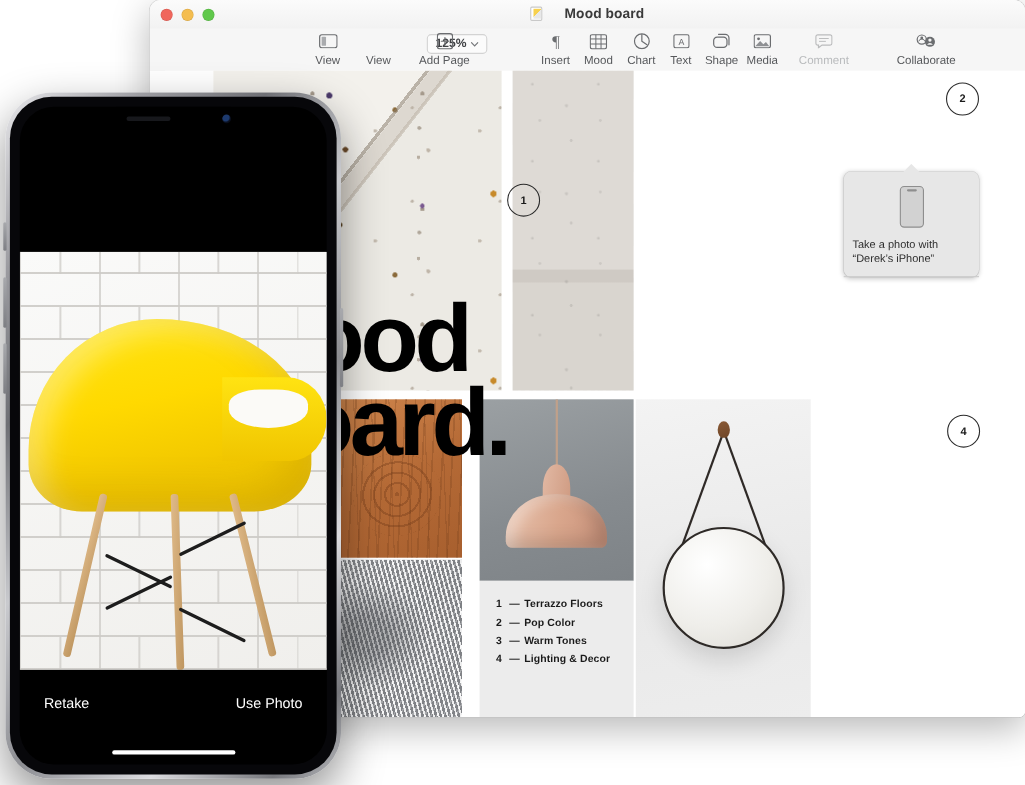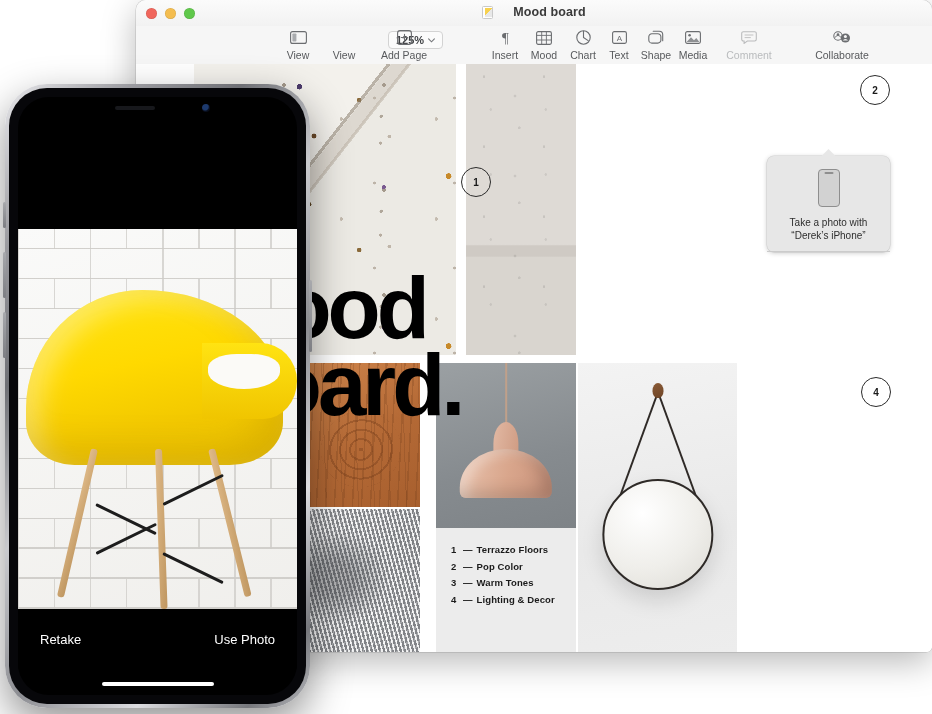--- a/index.html
+++ b/index.html
@@ -173,21 +173,21 @@
      display:flex; align-items:center; justify-content:center;
      font-size:10px; font-weight:bold; color:#1a1a1a; }
 
   
   .popover { position:absolute; left:767px; top:156px; width:123px;
      background:#e7e7e7; border-radius:7px;
      box-shadow:0 1px 5px rgba(0,0,0,.22), 0 0 0 .5px rgba(0,0,0,.12); }
   .pop-arrow { position:absolute; left:50%; top:-7px; width:16px; height:8px;
      transform:translateX(-50%); background:#e7e7e7;
      clip-path:polygon(50% 0,100% 100%,0 100%); }
-  .pop-body { padding:13px 8px 9px; text-align:center; }
+  .pop-body { padding:13px 8px 9px; text-align:left; }
   .pop-phone { width:22px; height:38px; margin:0 auto 9px;
      border:1.6px solid #8e8e8e; border-radius:4px; background:#d2d2d2; position:relative;}
   .pop-phone:before { content:""; position:absolute; left:50%; top:2px;
      transform:translateX(-50%); width:9px; height:2px; border-radius:1px; background:#8e8e8e;}
   .pop-text { font-size:10px; line-height:1.32; color:#2e2e2e; }
   .pop-divider { height:.5px; background:#cbcbcb; }
   .pop-cancel { padding:6px 0 7px; text-align:center; font-size:11px; color:#2b2b2b; cursor:default;}
 
   
   .iphone { position:absolute; left:5px; top:84px; width:305px; height:624px; }

